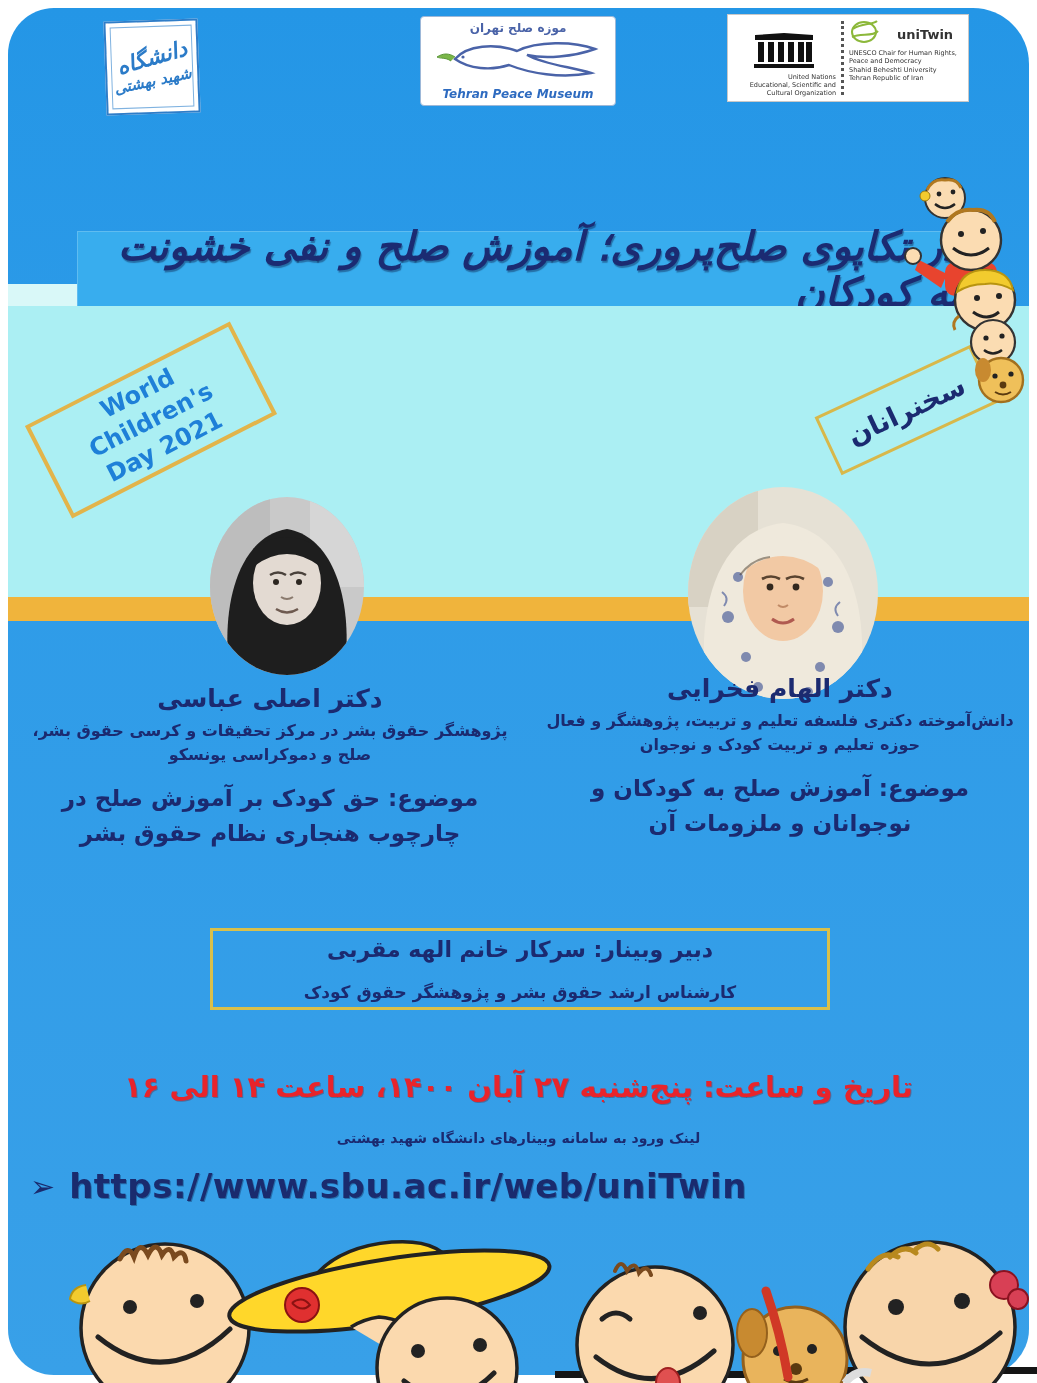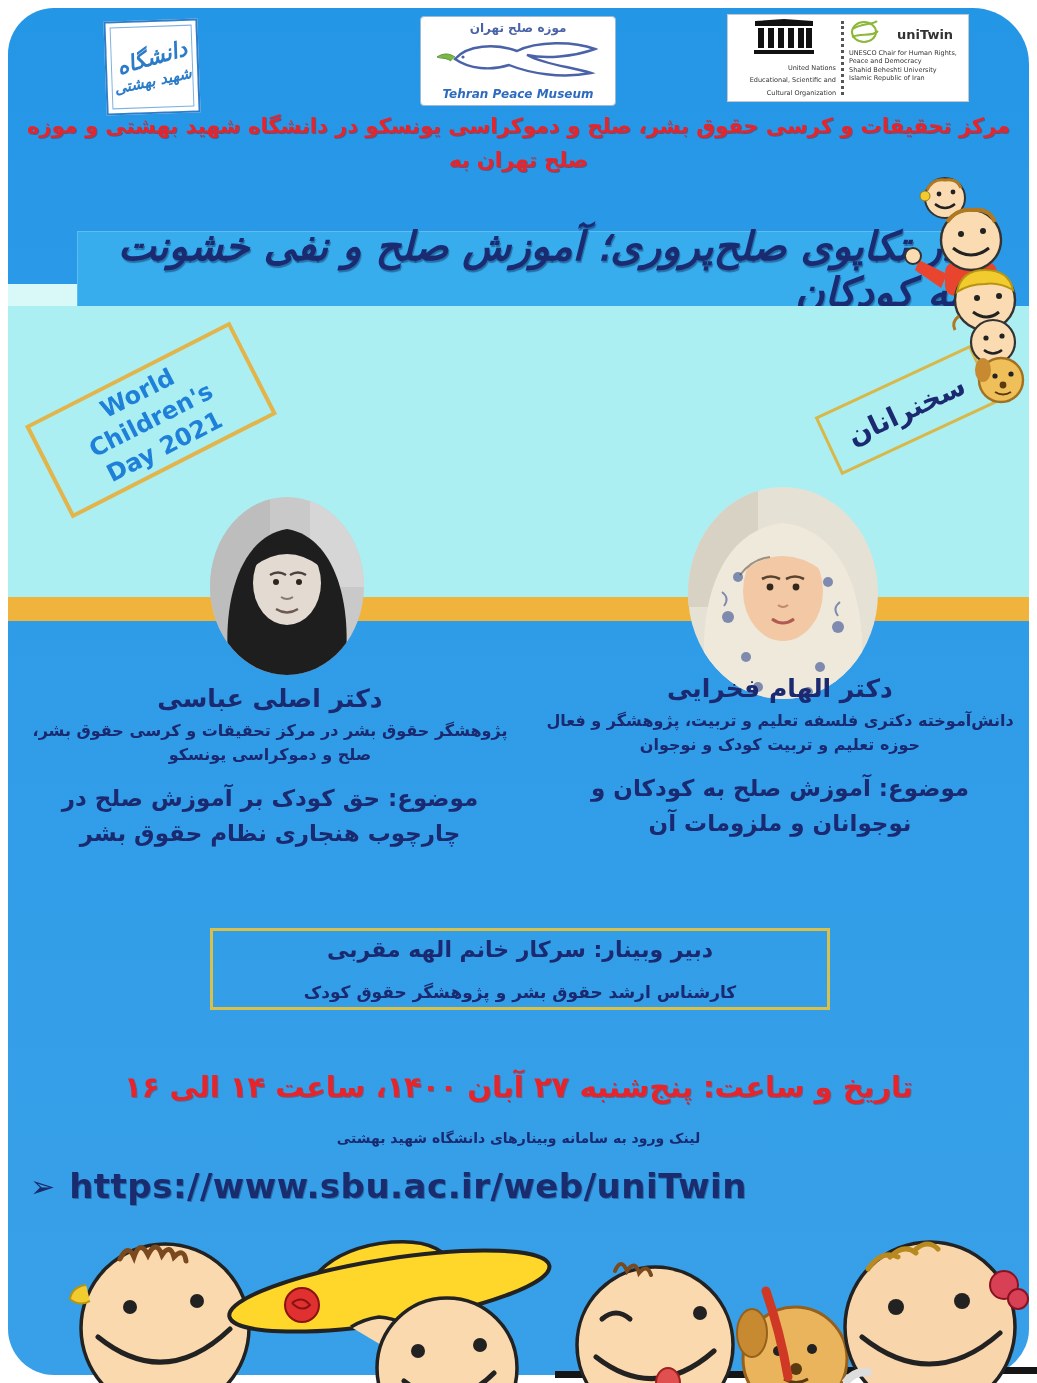--- a/index.html
+++ b/index.html
@@ -10,21 +10,21 @@
   
   .logo-sbu{left:97px;top:12px;width:90px;height:90px;background:#fff;border:2px solid #2F7DC8;box-shadow:inset 0 0 0 4px #fff,inset 0 0 0 5px #7FB2E0;
             display:flex;flex-direction:column;align-items:center;justify-content:center;color:#2B7BC8;transform:rotate(-2deg);}
   .logo-sbu .l1{font-size:22px;font-weight:bold;font-style:italic;transform:rotate(-14deg);}
   .logo-sbu .l2{font-size:15px;font-weight:bold;font-style:italic;transform:rotate(-10deg);margin-top:2px;}
   .logo-peace{left:412px;top:8px;width:196px;height:90px;background:#fff;border:1px solid #9DB8D8;border-radius:4px;
               display:flex;flex-direction:column;align-items:center;justify-content:space-between;padding:4px 7px;box-sizing:border-box;}
   .logo-peace .fa{font-size:12px;color:#4A63A8;font-weight:bold;}
   .logo-peace .en{font-size:12px;color:#2E6BC0;font-weight:bold;font-style:italic;}
   .logo-un{left:719px;top:6px;width:242px;height:88px;background:#fff;border:1px solid #c8c8c8;display:flex;align-items:stretch;padding:4px;box-sizing:border-box;}
-  .un-left{width:104px;display:flex;flex-direction:column;align-items:center;justify-content:space-between;}
+  .un-left{width:104px;display:flex;flex-direction:column;align-items:center;justify-content:flex-end;}
   .un-left .txt{font-size:6.5px;line-height:1.25;color:#333;text-align:right;width:100%;}
   .un-divider{width:0;border-left:3px dotted #555;margin:2px 5px;}
   .un-right{flex:1;display:flex;flex-direction:column;justify-content:flex-start;}
   .un-right .wordmark{font-size:13px;font-weight:bold;color:#333;margin-left:14px;}
   .un-right .txt{font-size:6.5px;line-height:1.3;color:#333;}
   
   .intro{left:0;top:102px;width:100%;text-align:center;color:#E8242B;font-weight:bold;font-size:21px;line-height:1.6;
          text-shadow:1px 1px 0 rgba(110,0,0,.35);}
   
   .pale-strip{left:0;top:276px;width:70px;height:22px;background:#D9F8F8;}
@@ -118,26 +118,25 @@
             <ellipse cx="15" cy="13" rx="12" ry="10" fill="none" stroke="#8CB83A" stroke-width="2"></ellipse>
             <path d="M4 10 C12 4 24 6 28 2" fill="none" stroke="#8CB83A" stroke-width="2"></path>
             <path d="M3 18 C12 14 24 18 29 12" fill="none" stroke="#8CB83A" stroke-width="2"></path>
           </svg>
         </span>
         <span class="wordmark">uniTwin</span>
       </div>
       <div class="txt">UNESCO Chair for Human Rights,</div>
       <div class="txt">Peace and Democracy</div>
       <div class="txt">Shahid Beheshti University</div>
-      <div class="txt">Islamic Republic of Iran</div>
+      <div class="txt">Tehran Republic of Iran</div>
     </div>
   </div>
 
   <div class="abs intro" dir="rtl">
-    <div>مرکز تحقیقات و کرسی حقوق بشر، صلح و دموکراسی یونسکو در دانشگاه شهید بهشتی و موزه صلح تهران به</div>
   </div>
 
   <div class="abs pale-strip"></div>
   <div class="abs title-band"></div>
   <div class="abs title-text" dir="rtl">در تکاپوی صلح‌پروری؛ آموزش صلح و نفی خشونت به کودکان</div>
 
   <div class="abs cyan-block"></div>
   <div class="abs gold-band"></div>
 
   <div class="abs stamp stamp-world">

